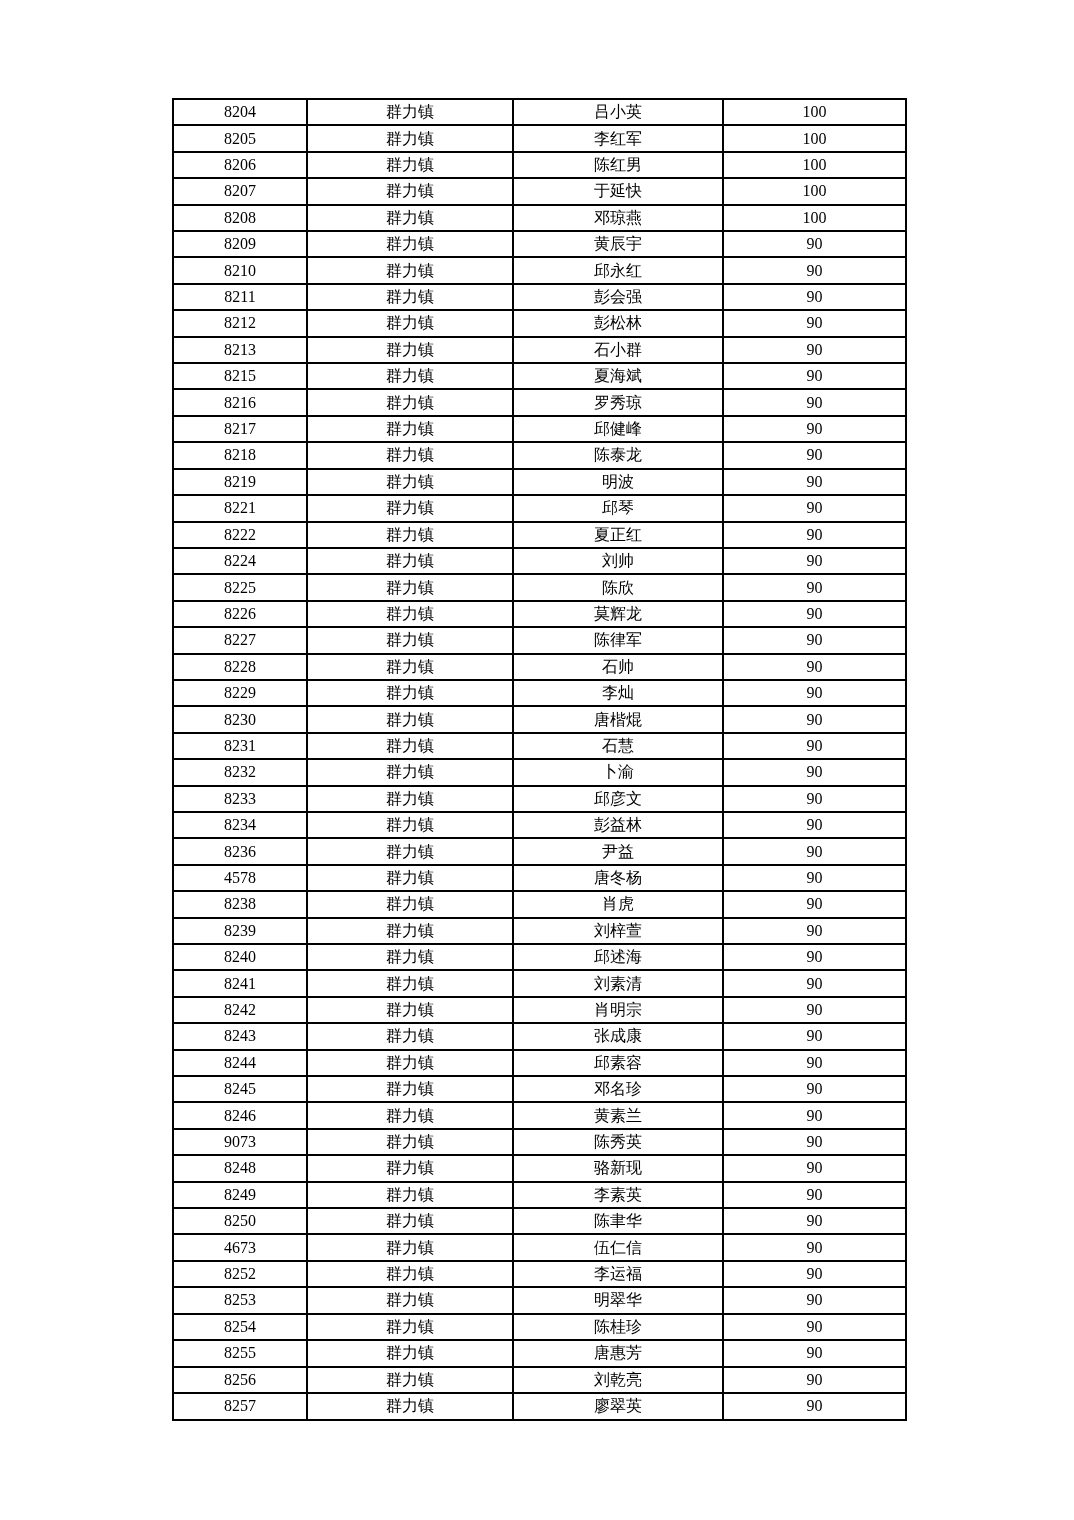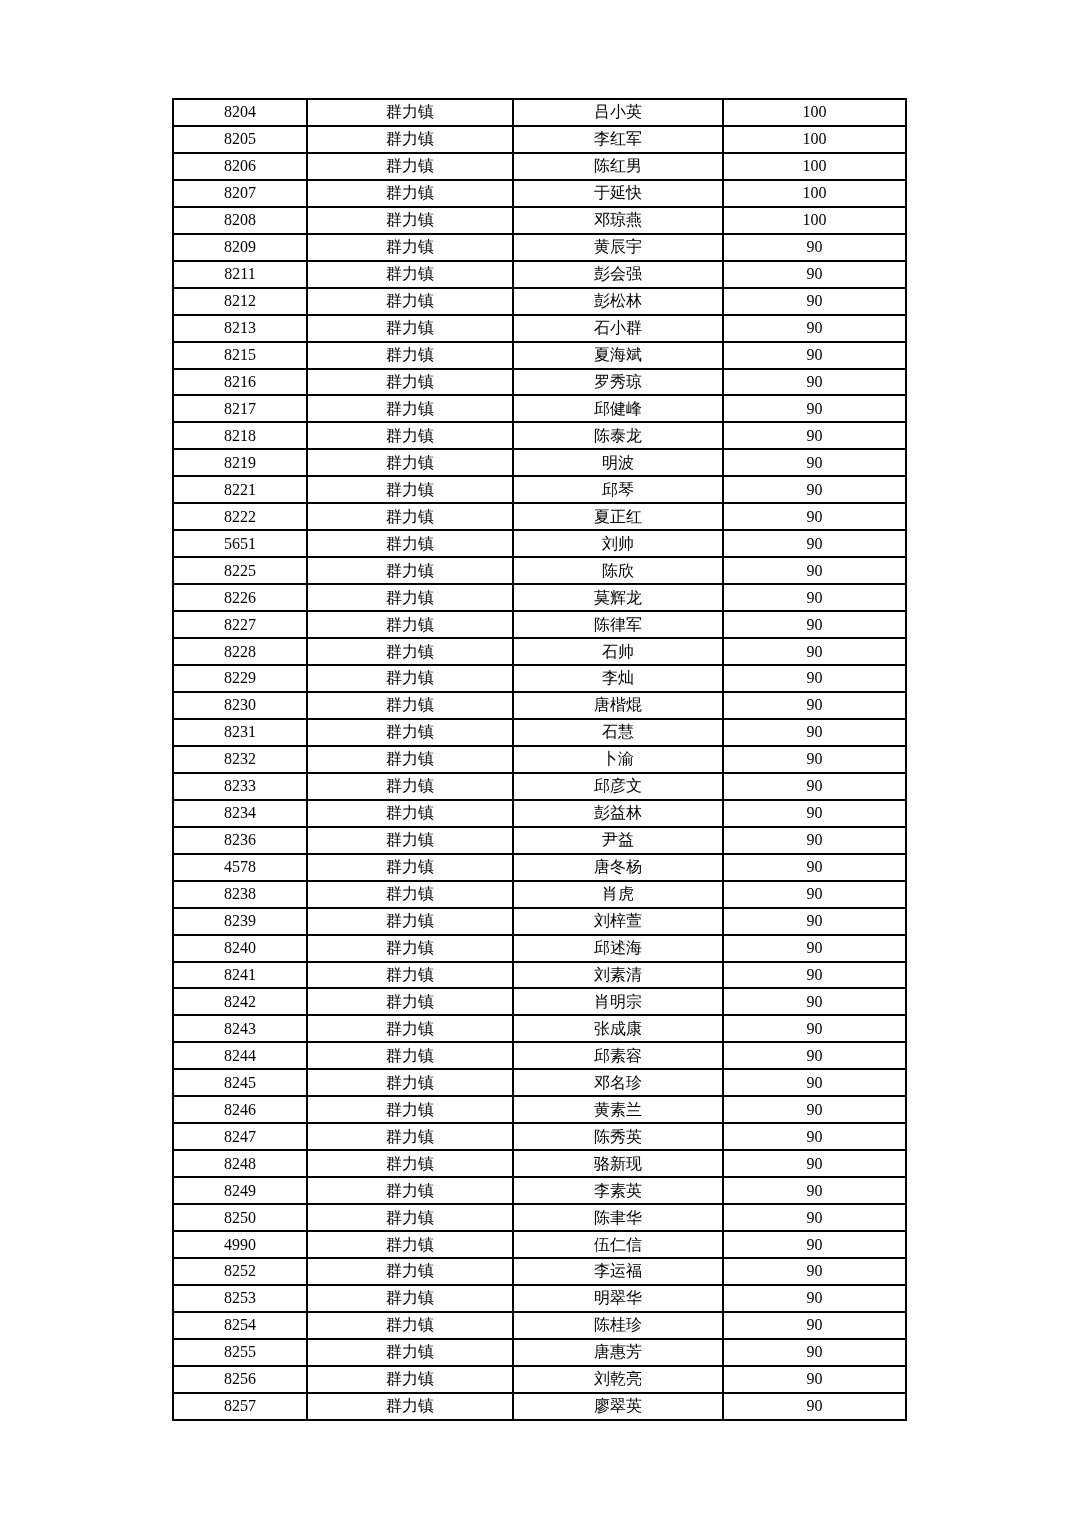--- a/index.html
+++ b/index.html
@@ -87,20 +87,26 @@
     <td>100</td>
   </tr>
 
   <tr>
     <td>8209</td>
     <td>群力镇</td>
     <td>黄辰宇</td>
     <td>90</td>
   </tr>
 
+  <tr>
+    <td>8210</td>
+    <td>群力镇</td>
+    <td>邱永红</td>
+    <td>90</td>
+  </tr>
 
   <tr>
     <td>8211</td>
     <td>群力镇</td>
     <td>彭会强</td>
     <td>90</td>
   </tr>
 
   <tr>
     <td>8212</td>
@@ -162,21 +168,21 @@
 
   <tr>
     <td>8222</td>
     <td>群力镇</td>
     <td>夏正红</td>
     <td>90</td>
   </tr>
 
 
   <tr>
-    <td>5651</td>
+    <td>8224</td>
     <td>群力镇</td>
     <td>刘帅</td>
     <td>90</td>
   </tr>
 
   <tr>
     <td>8225</td>
     <td>群力镇</td>
     <td>陈欣</td>
     <td>90</td>
@@ -317,21 +323,21 @@
   </tr>
 
   <tr>
     <td>8246</td>
     <td>群力镇</td>
     <td>黄素兰</td>
     <td>90</td>
   </tr>
 
   <tr>
-    <td>8247</td>
+    <td>9073</td>
     <td>群力镇</td>
     <td>陈秀英</td>
     <td>90</td>
   </tr>
 
   <tr>
     <td>8248</td>
     <td>群力镇</td>
     <td>骆新现</td>
     <td>90</td>
@@ -345,21 +351,21 @@
   </tr>
 
   <tr>
     <td>8250</td>
     <td>群力镇</td>
     <td>陈聿华</td>
     <td>90</td>
   </tr>
 
   <tr>
-    <td>4990</td>
+    <td>4673</td>
     <td>群力镇</td>
     <td>伍仁信</td>
     <td>90</td>
   </tr>
 
   <tr>
     <td>8252</td>
     <td>群力镇</td>
     <td>李运福</td>
     <td>90</td>

